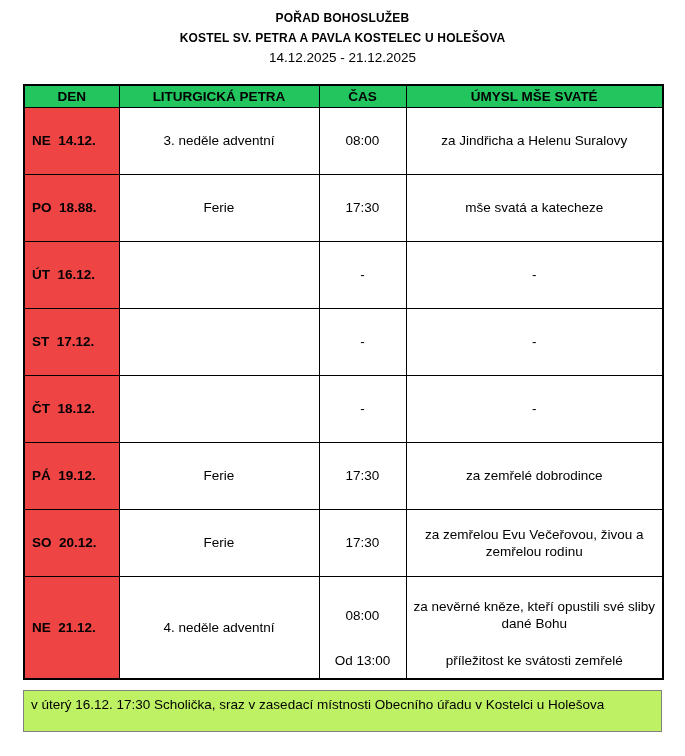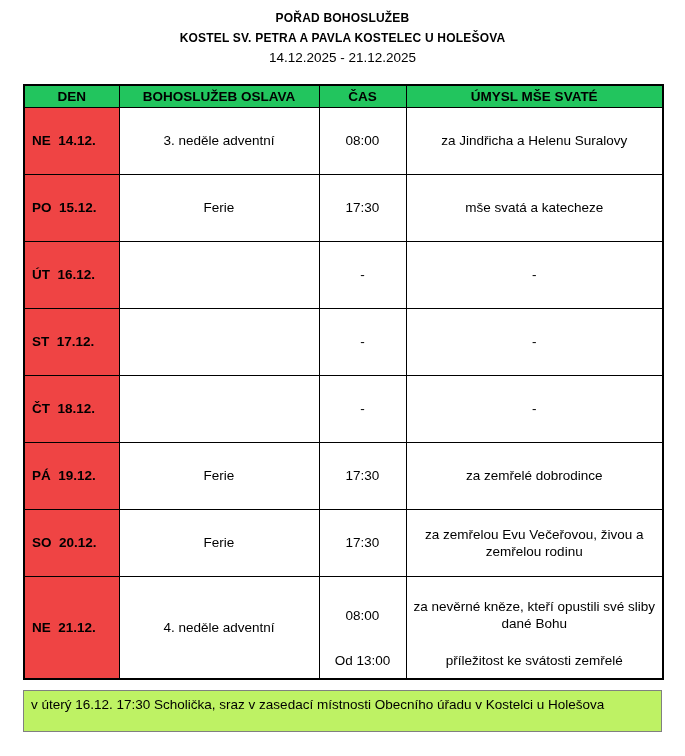--- a/index.html
+++ b/index.html
@@ -103,34 +103,34 @@
   <table class="schedule">
     <colgroup>
       <col class="c-den">
         <col class="c-oslava">
         <col class="c-cas">
         <col class="c-umysl">
     </colgroup>
     <thead>
       <tr>
         <th>DEN</th>
-        <th>BOHOSLUŽEB OSLAVA</th>
+        <th>LITURGICKÁ PETRA</th>
         <th>ČAS</th>
         <th>ÚMYSL MŠE SVATÉ</th>
       </tr>
     </thead>
     <tbody>
       <tr>
         <td class="den">NE  14.12.</td>
         <td>3. neděle adventní</td>
         <td>08:00</td>
         <td>za Jindřicha a Helenu Suralovy</td>
       </tr>
       <tr>
-        <td class="den">PO  15.12.</td>
+        <td class="den">PO  18.88.</td>
         <td>Ferie</td>
         <td>17:30</td>
         <td>mše svatá a katecheze</td>
       </tr>
       <tr>
         <td class="den">ÚT  16.12.</td>
         <td></td>
         <td>-</td>
         <td>-</td>
       </tr>

